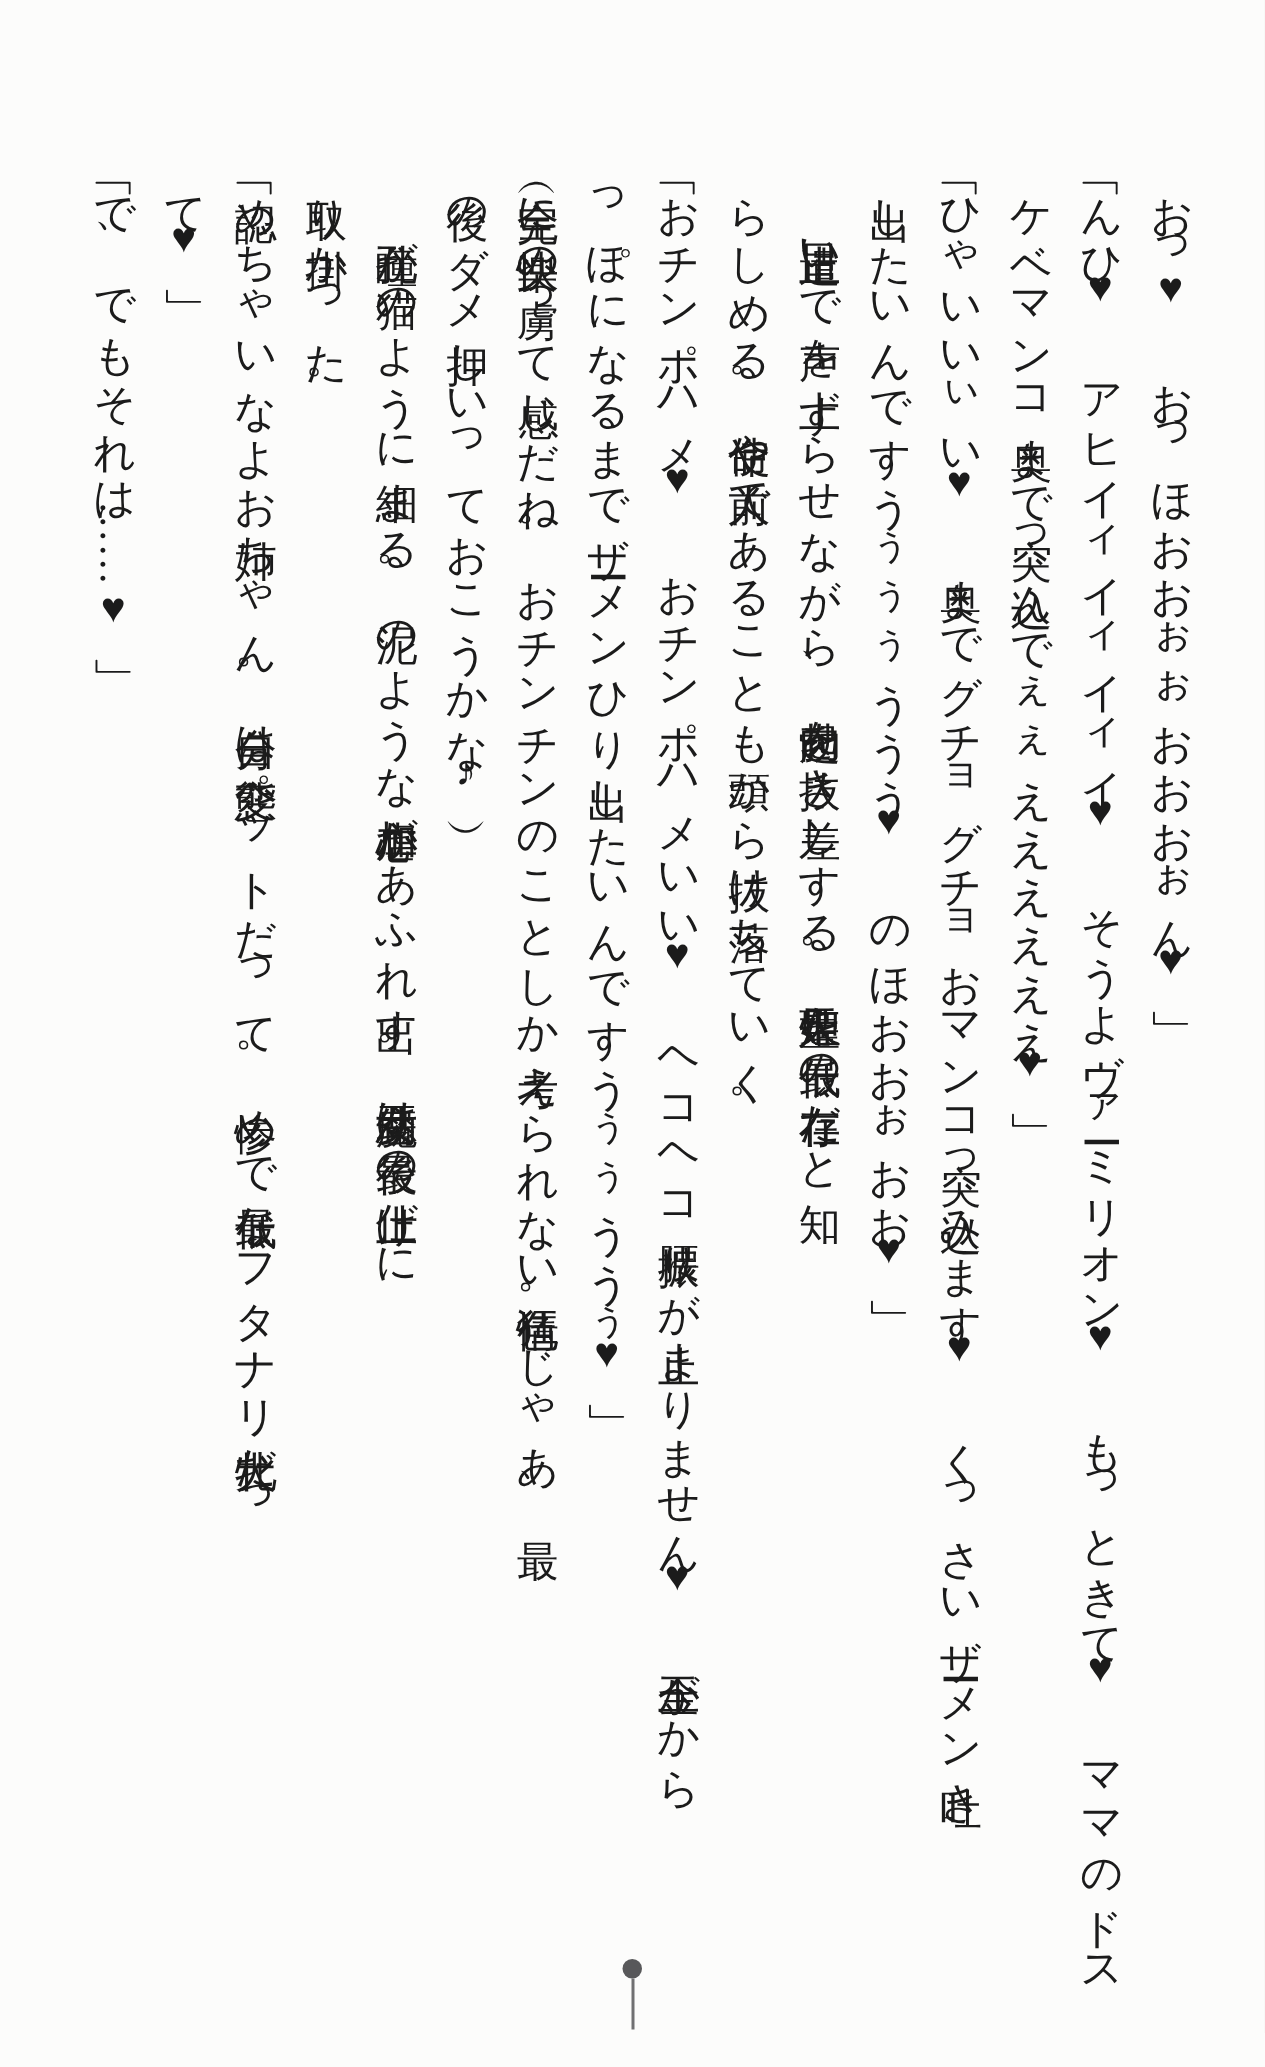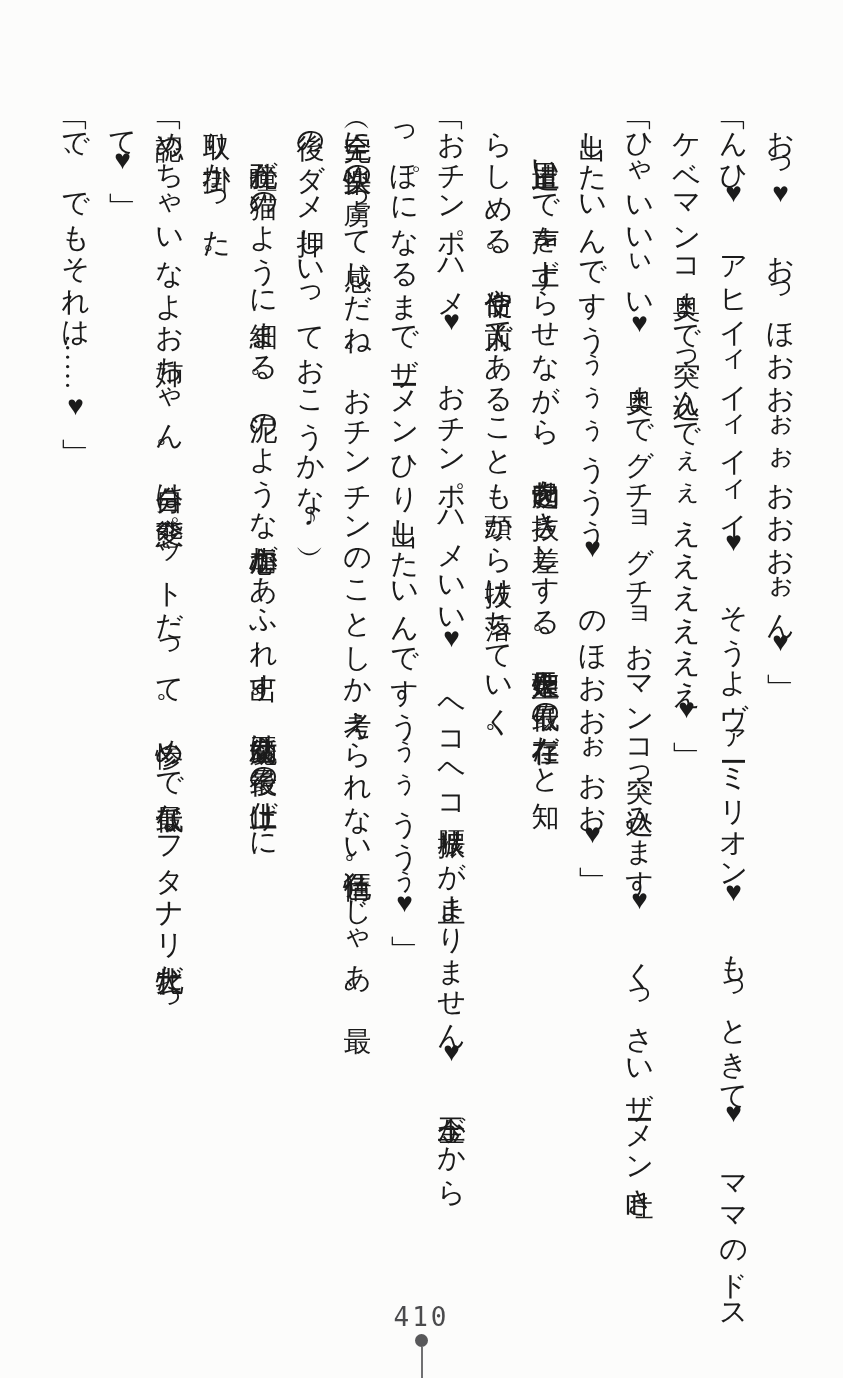--- a/index.html
+++ b/index.html
@@ -81,18 +81,17 @@
     <p class="col">（完全に快楽の虜って感じだね。おチンチンのことしか考えられない色情狂。じゃあ、最</p>
     <p class="col">後のダメ押しいっておこうかな♪）</p>
     <p class="col">　瞳孔が猫のように細まる。泥のような加虐心があふれ出す。悪魔幼女は最後の仕上げに</p>
     <p class="col">取り掛かった。</p>
     <p class="col">「認めちゃいなよお姉ちゃん。自分は変態ペットだって。惨めで最低なフタナリ牝犬だっ</p>
     <p class="col">て♥」</p>
     <p class="col">「で、でもそれは……♥」</p>
   </div>
 
   <div class="footer">
-    <div class="page-number">410</div>
     <div class="marker-dot"></div>
     <div class="marker-line"></div>
   </div>
 
 </div>
 
 </body></html>

